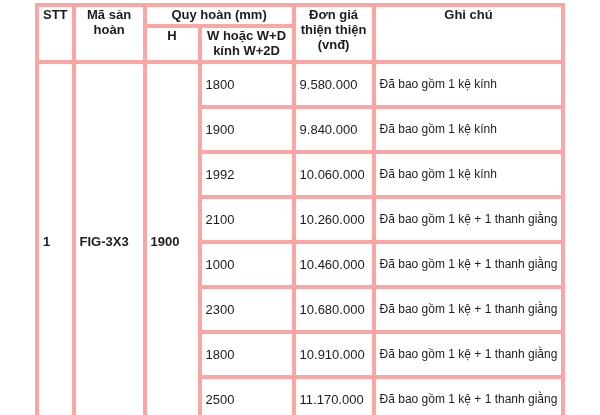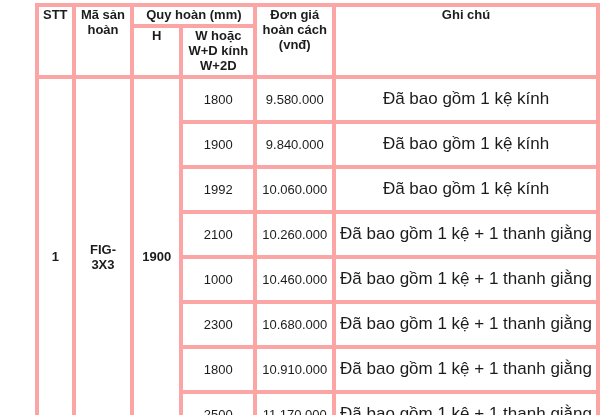--- a/index.html
+++ b/index.html
@@ -28,28 +28,28 @@
   }
   .price-table th {
     font-weight: bold;
     font-size: 13px;
     line-height: 1.15;
     vertical-align: top;
     text-align: center;
   }
   .price-table td {
     font-size: 13px;
-    text-align: center;
+    text-align: left;
     vertical-align: middle;
   }
   td.merged-cell {
     font-weight: bold;
   }
   td.note-cell {
-    font-size: 17px;
+    font-size: 12px;
     white-space: nowrap;
   }
   tr.header-row-1 { height: 19px; }
   tr.header-row-2 { height: 28px; }
   tr.spec-row     { height: 45px; }
 </style>
 </head>
 <body>
 
 <table class="price-table">
@@ -59,21 +59,21 @@
     <col style="width:55px">
     <col style="width:94px">
     <col style="width:80px">
     <col style="width:178px">
   </colgroup>
   <thead>
     <tr class="header-row-1">
       <th rowspan="2">STT</th>
       <th rowspan="2">Mã sản hoàn</th>
       <th colspan="2">Quy hoàn (mm)</th>
-      <th rowspan="2">Đơn giá hoàn cách (vnđ)</th>
+      <th rowspan="2">Đơn giá thiện thiện (vnđ)</th>
       <th rowspan="2">Ghi chú</th>
     </tr>
     <tr class="header-row-2">
       <th>H</th>
       <th>W hoặc W+D kính W+2D</th>
     </tr>
   </thead>
   <tbody>
     <tr class="spec-row">
       <td rowspan="8" class="merged-cell">1</td>

